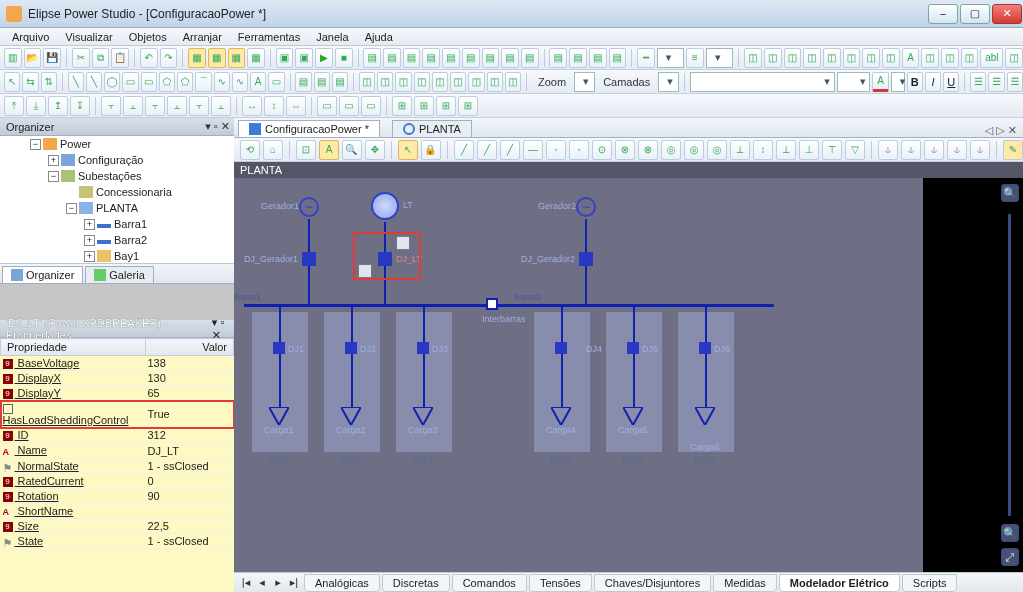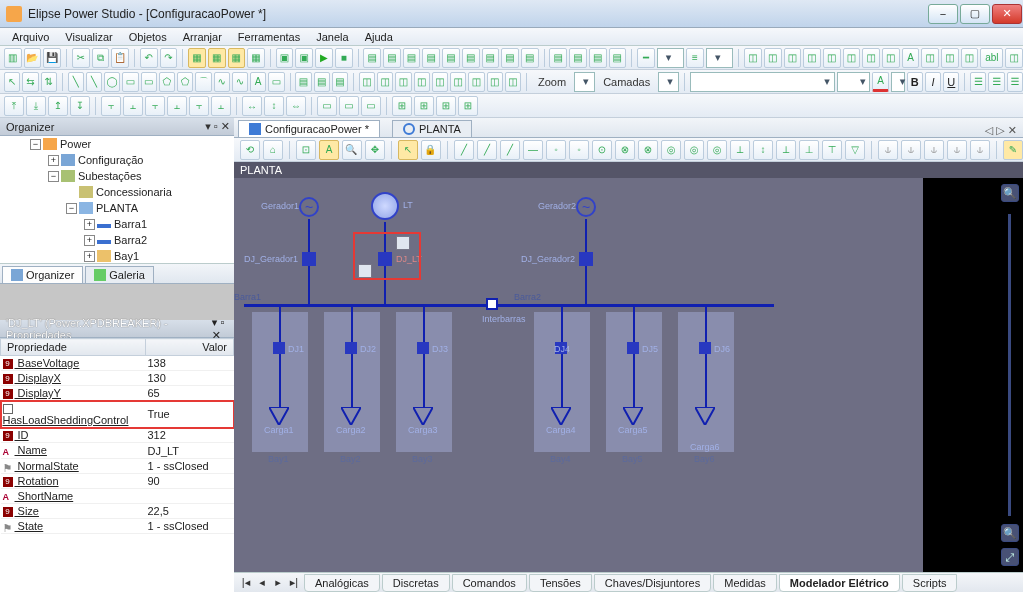--- a/index.html
+++ b/index.html
@@ -36,21 +36,21 @@
 .ic-con{background:#c9c173;}
 .ic-planta{background:#8ab5e3;}
 .ic-bar{background:#3a6fd0;height:4px;margin-top:4px;}
 .ic-bay{background:#ecc16a;}
 .tabs2{height:20px;background:linear-gradient(#f2f5f9,#e0e7ef);display:flex;align-items:flex-end;border-bottom:1px solid #9fb0c2;}
 .tab2{padding:2px 8px;border:1px solid #9fb0c2;border-bottom:none;margin-left:2px;background:#fdfdfd;font-size:11px;display:flex;align-items:center;}
 .tab2.inactive{background:#e8edf3;}
 .tab2 .ti{width:12px;height:12px;margin-right:3px;background:#7aa6d6;}
 .propwrap{flex:1;display:flex;flex-direction:column;margin-top:36px;}
 .prophdr{height:18px;background:linear-gradient(#d7dfe9,#c2cbd7);display:flex;align-items:center;padding-left:6px;border-bottom:1px solid #9fb0c2;}
-.proptable{flex:1;background:#ffffff;overflow:auto;}
+.proptable{flex:1;background:#fef9c3;overflow:auto;}
 .proptable table{width:100%;border-collapse:collapse;}
 .proptable th{background:linear-gradient(#f4f6f9,#e2e7ee);border:1px solid #c4cfdb;text-align:left;padding:2px 6px;font-weight:normal;height:16px;}
 .proptable th.v{text-align:right;}
 .proptable td{border-bottom:1px solid #f0f0f0;padding:1px 2px;height:14px;}
 .proptable td.k{width:145px;text-decoration:underline;}
 .proptable td.k .pi{display:inline-block;width:10px;height:10px;margin-right:2px;vertical-align:middle;}
 .pi9{background:#8b0000;color:#fff;font-size:8px;text-align:center;line-height:10px;}
 .piA{color:#a03;font-weight:bold;font-size:9px;}
 .piC{border:1px solid #666;width:9px;height:9px;}
 .piS{color:#888;}
@@ -391,20 +391,24 @@
               </tr>
               <tr>
                 <td class="k"><span class="pi piA">A</span> Name</td>
                 <td>DJ_LT</td>
               </tr>
               <tr>
                 <td class="k"><span class="pi piS">⚑</span> NormalState</td>
                 <td>1 - ssClosed</td>
               </tr>
               <tr>
+                <td class="k"><span class="pi pi9">9</span> RatedCurrent</td>
+                <td>0</td>
+              </tr>
+              <tr>
                 <td class="k"><span class="pi pi9">9</span> Rotation</td>
                 <td>90</td>
               </tr>
               <tr>
                 <td class="k"><span class="pi piA">A</span> ShortName</td>
                 <td></td>
               </tr>
               <tr>
                 <td class="k"><span class="pi pi9">9</span> Size</td>
                 <td>22,5</td>
@@ -551,21 +555,21 @@
             <svg style="position:absolute;left:179px;top:245px" width="20" height="18">
               <polygon points="0,0 20,0 10,18" fill="none" stroke="#1020b0" stroke-width="2"></polygon>
             </svg>
             <span class="lbl" style="left:174px;top:263px">Carga3</span>
             <span class="lbl" style="left:178px;top:292px;color:#5c6a9c">Bay3</span>
           </div>
           <div>
             <div class="bayrect" style="left:300px;top:150px"></div>
             <div class="vwire" style="left:327px;top:145px;height:100px"></div>
             <span class="sq m" style="position:absolute;left:321px;top:180px"></span>
-            <span class="lbl" style="left:320px;top:182px">DJ4</span>
+            <span class="lbl" style="left:352px;top:182px">DJ4</span>
             <svg style="position:absolute;left:317px;top:245px" width="20" height="18">
               <polygon points="0,0 20,0 10,18" fill="none" stroke="#1020b0" stroke-width="2"></polygon>
             </svg>
             <span class="lbl" style="left:312px;top:263px">Carga4</span>
             <span class="lbl" style="left:316px;top:292px;color:#5c6a9c">Bay4</span>
           </div>
           <div>
             <div class="bayrect" style="left:372px;top:150px"></div>
             <div class="vwire" style="left:399px;top:145px;height:100px"></div>
             <span class="sq m" style="position:absolute;left:393px;top:180px"></span>

